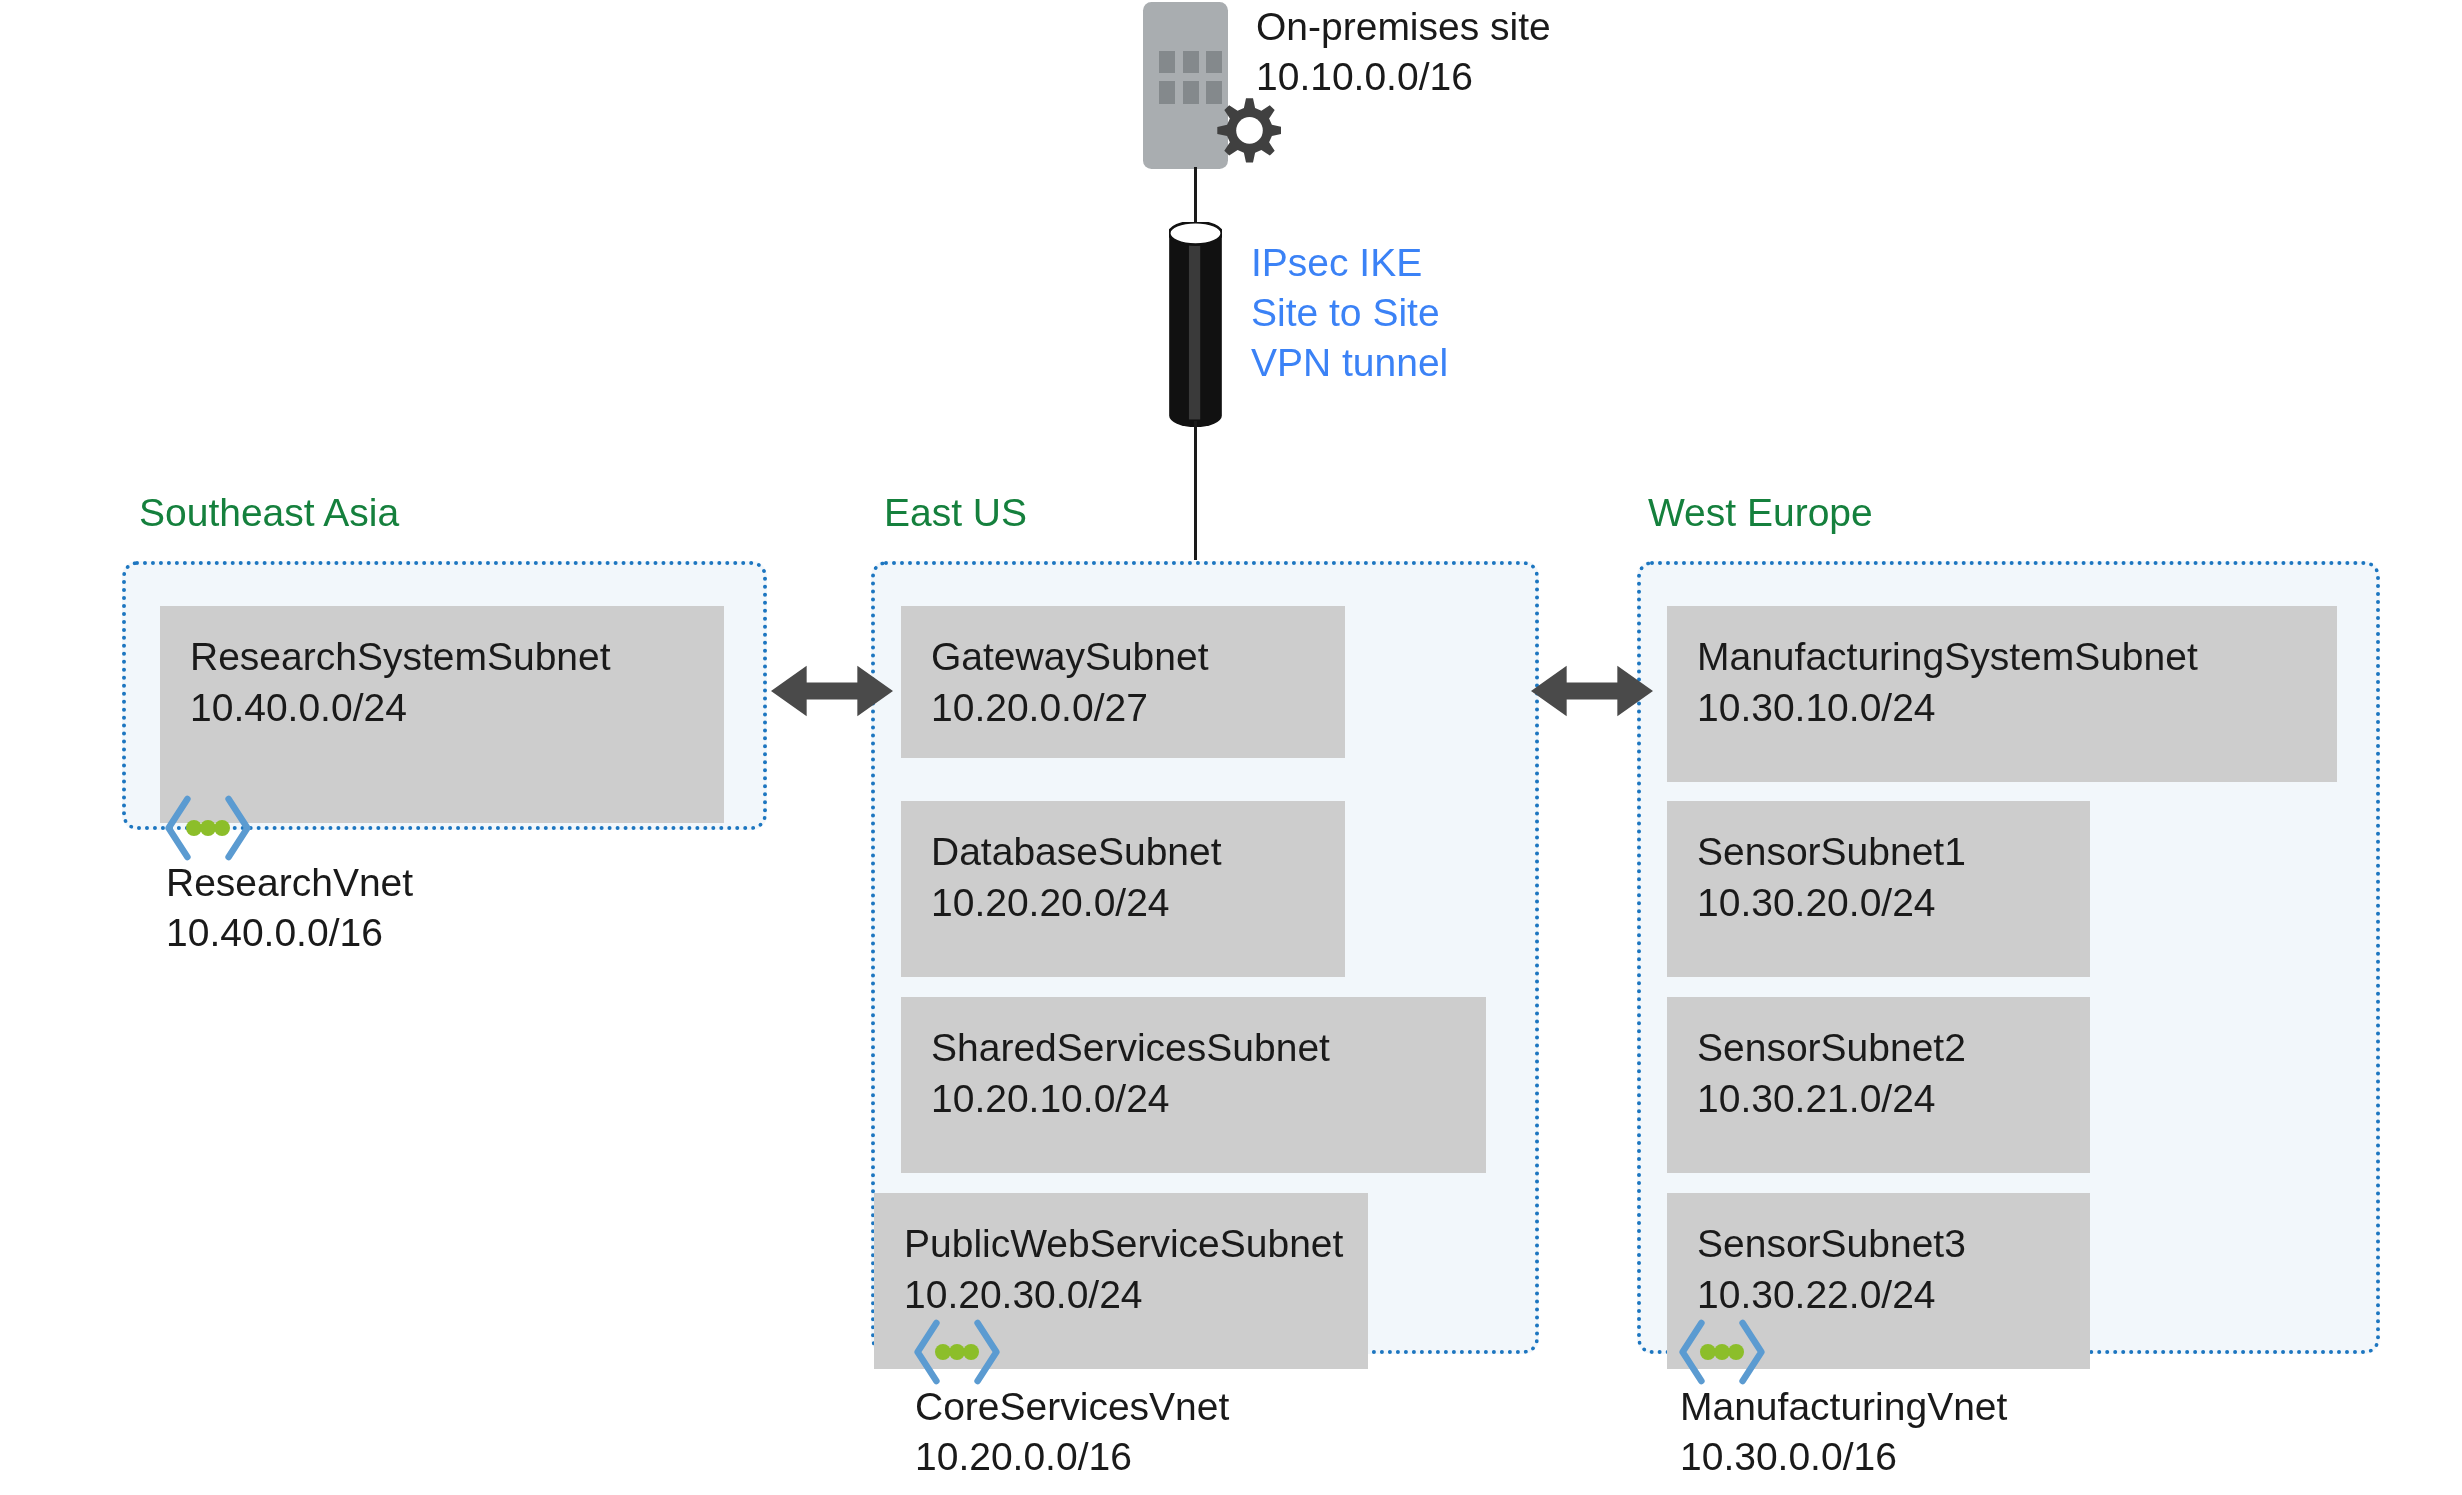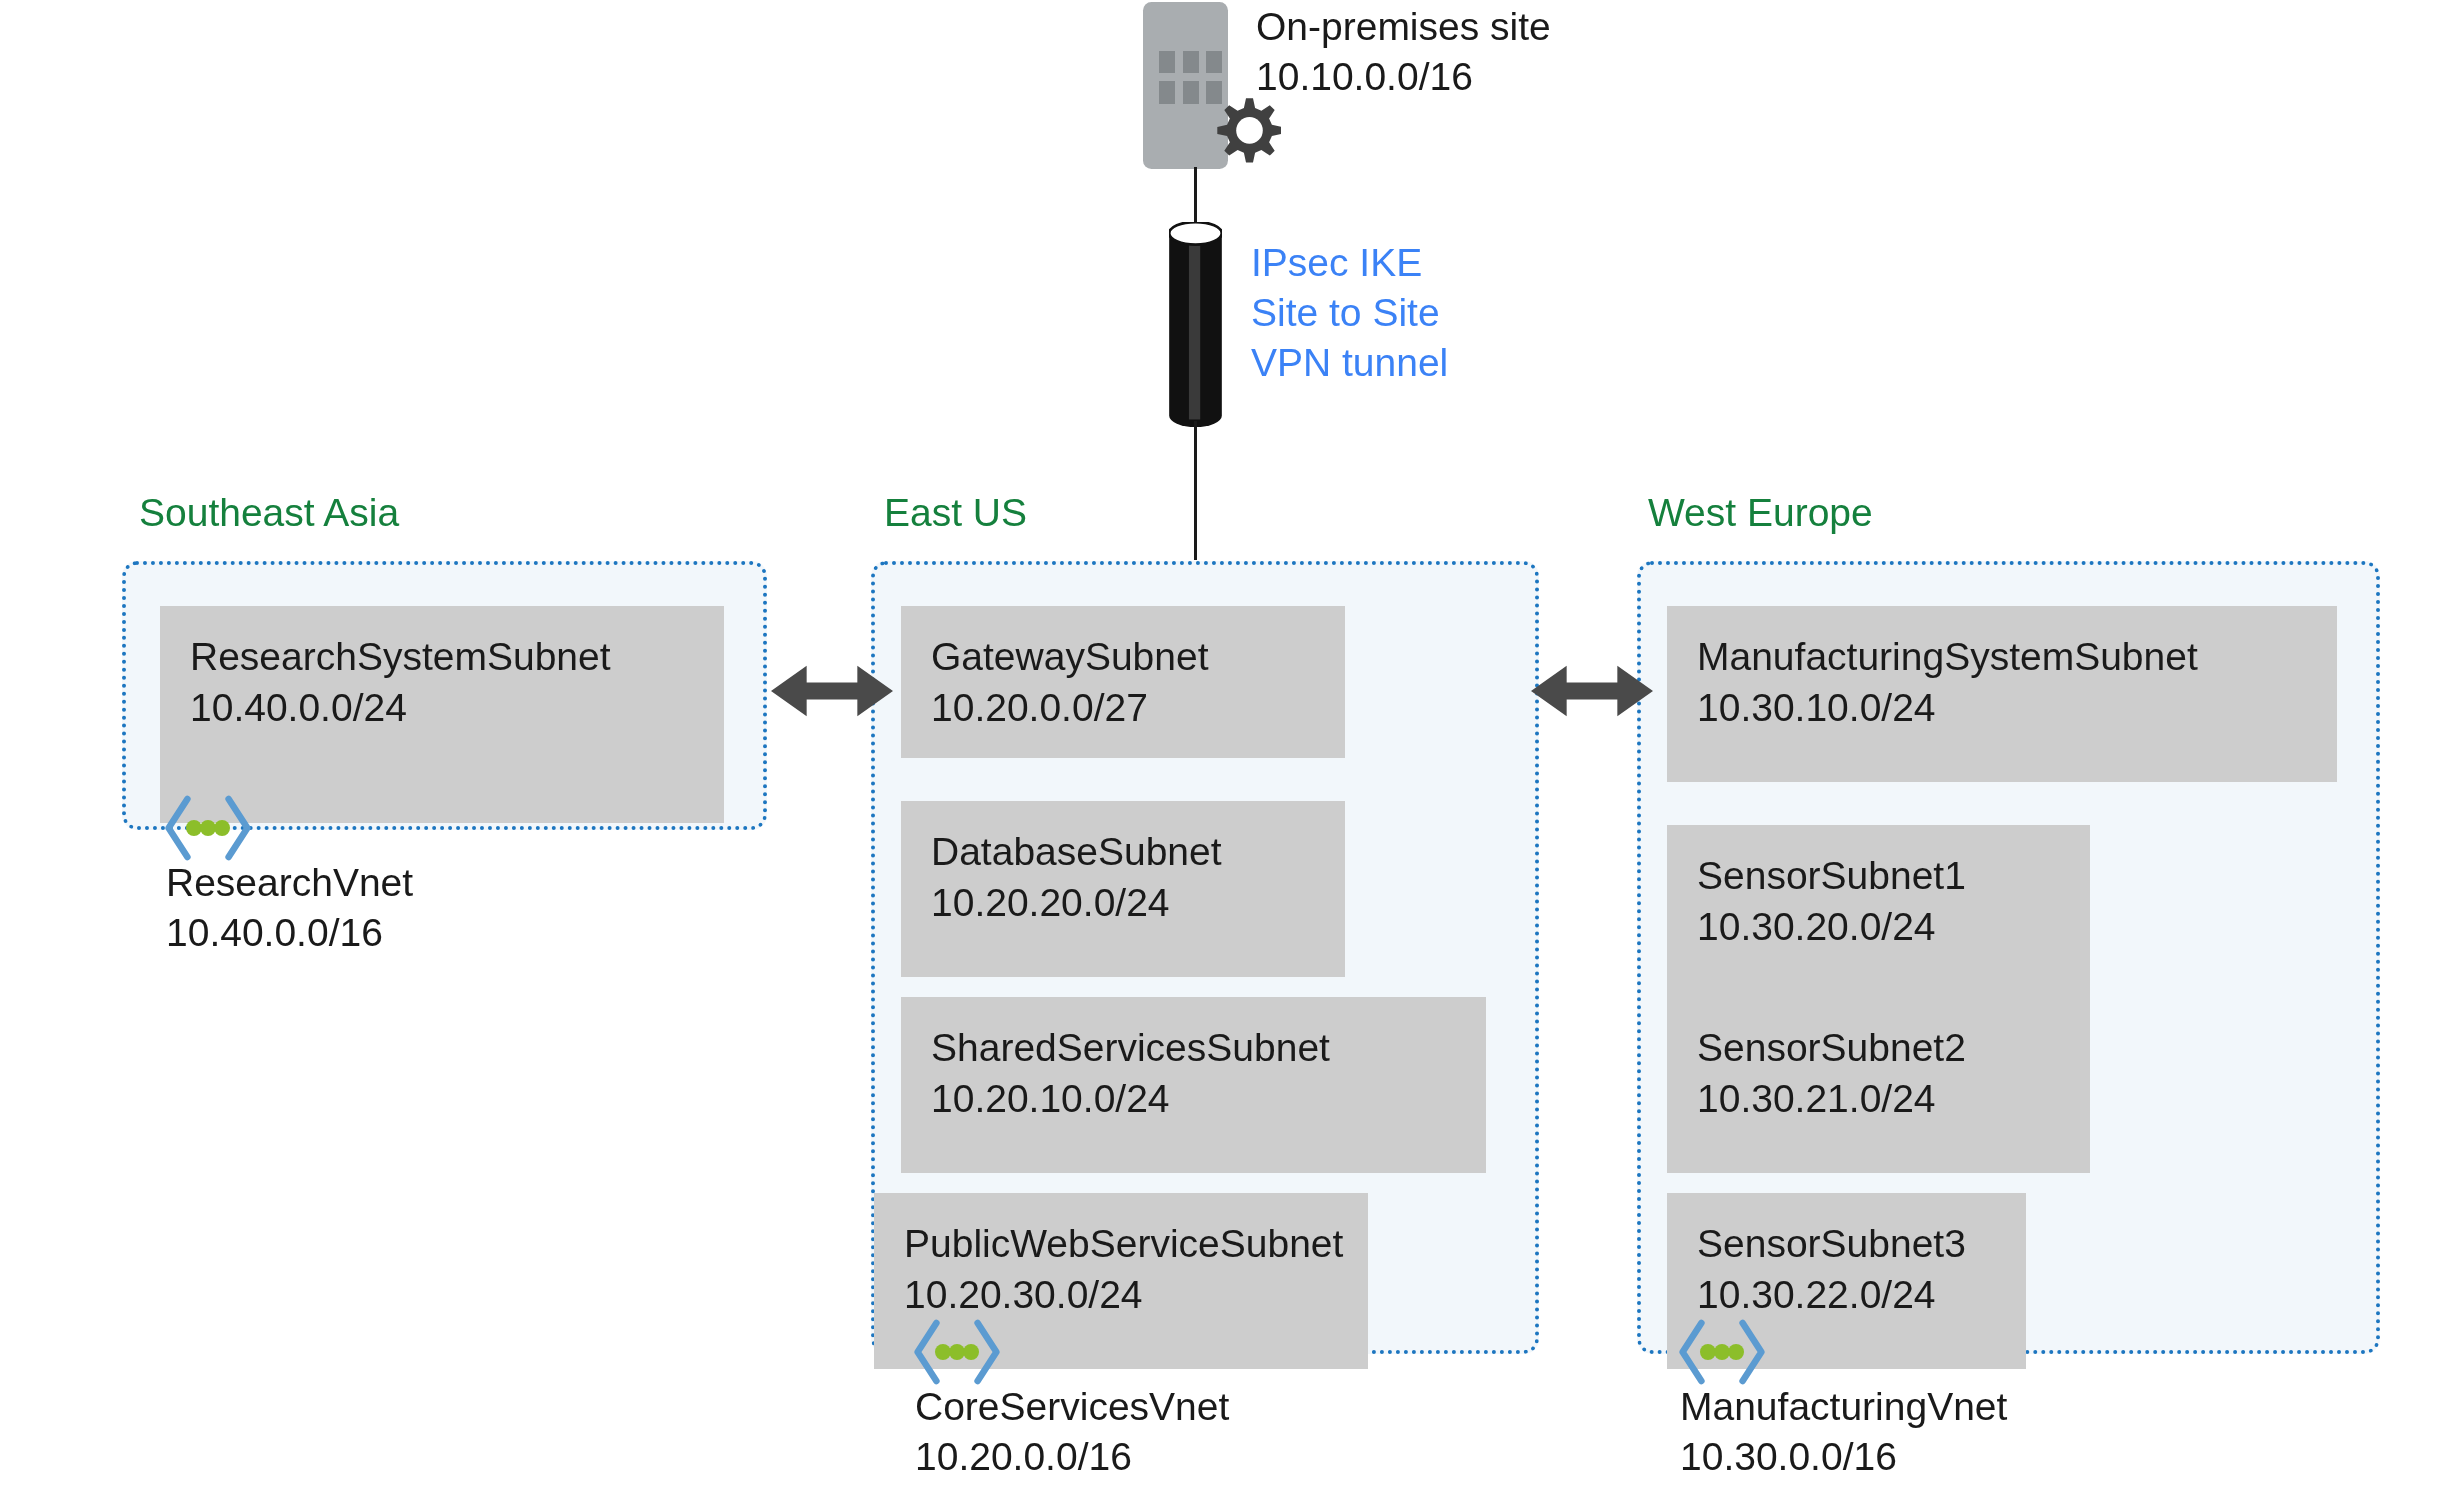--- a/index.html
+++ b/index.html
@@ -180,29 +180,29 @@
         <span class="subnet-cidr">10.20.10.0/24</span>
       </div>
       <div class="subnet" style="left: 874px; top: 1193px; width: 494px; height: 176px;">
         <span class="subnet-name">PublicWebServiceSubnet</span>
         <span class="subnet-cidr">10.20.30.0/24</span>
       </div>
       <div class="subnet" style="left: 1667px; top: 606px; width: 670px; height: 176px;">
         <span class="subnet-name">ManufacturingSystemSubnet</span>
         <span class="subnet-cidr">10.30.10.0/24</span>
       </div>
-      <div class="subnet" style="left: 1667px; top: 801px; width: 423px; height: 176px; margin-top: 24px;">
+      <div class="subnet" style="left: 1667px; top: 801px; width: 423px; height: 176px;">
         <span class="subnet-name">SensorSubnet1</span>
         <span class="subnet-cidr">10.30.20.0/24</span>
       </div>
       <div class="subnet" style="left: 1667px; top: 997px; width: 423px; height: 176px;">
         <span class="subnet-name">SensorSubnet2</span>
         <span class="subnet-cidr">10.30.21.0/24</span>
       </div>
-      <div class="subnet" style="left: 1667px; top: 1193px; width: 359px; height: 176px;">
+      <div class="subnet" style="left: 1667px; top: 1193px; width: 423px; height: 176px;">
         <span class="subnet-name">SensorSubnet3</span>
         <span class="subnet-cidr">10.30.22.0/24</span>
       </div>
     </div>
 
   <svg class="peering-arrow" id="peering-arrow-0" viewBox="0 0 130 70">
     <path fill="#4a4a4a" d="M0 35 L38 8 L38 26 L92 26 L92 8 L130 35 L92 62 L92 44 L38 44 L38 62 Z"></path>
   </svg>
   <svg class="peering-arrow" id="peering-arrow-1" viewBox="0 0 130 70">
     <path fill="#4a4a4a" d="M0 35 L38 8 L38 26 L92 26 L92 8 L130 35 L92 62 L92 44 L38 44 L38 62 Z"></path>

